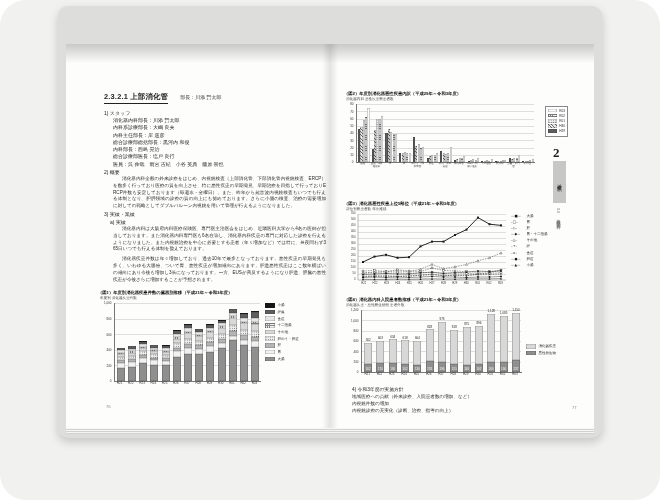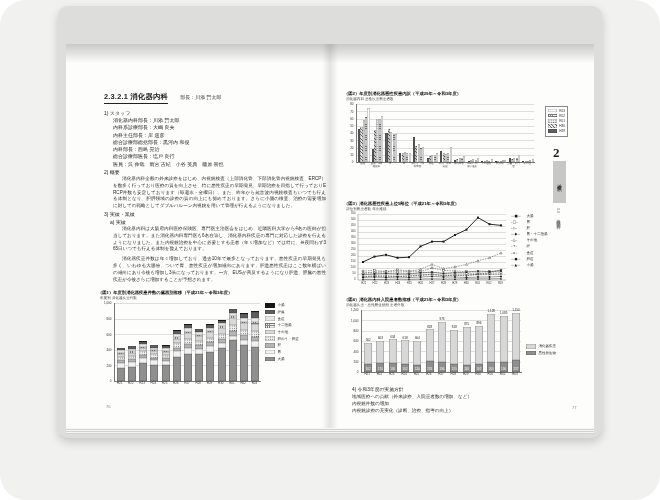--- a/index.html
+++ b/index.html
@@ -69,21 +69,21 @@
 
 <div class="stage">
   <div class="card"></div>
   <div class="book-back"></div>
   <div class="spread">
     <div class="gutter"></div>
   </div>
   <div class="bottom-edges"></div>
 
   <div class="abs h-row" style="left:104px;top:92px;width:222px;">
-    <span class="h-title">2.3.2.1 消化器内科</span>
+    <span class="h-title">2.3.2.1 上部消化管</span>
     <span class="h-side">部長：川添 賢太郎</span>
   </div>
 
   <div class="abs" style="left:104px;top:108px;width:222px;">
     <div class="lab">1) スタッフ</div>
     <div>
         <div class="staff-line">消化器内科部長：川添 賢太郎</div>
         <div class="staff-line">内科系診療部長：大嶋 良夫</div>
         <div class="staff-line">内科主任部長：岸 道彦</div>
         <div class="staff-line">総合診療部総括部長：黒河内 和俊</div>

